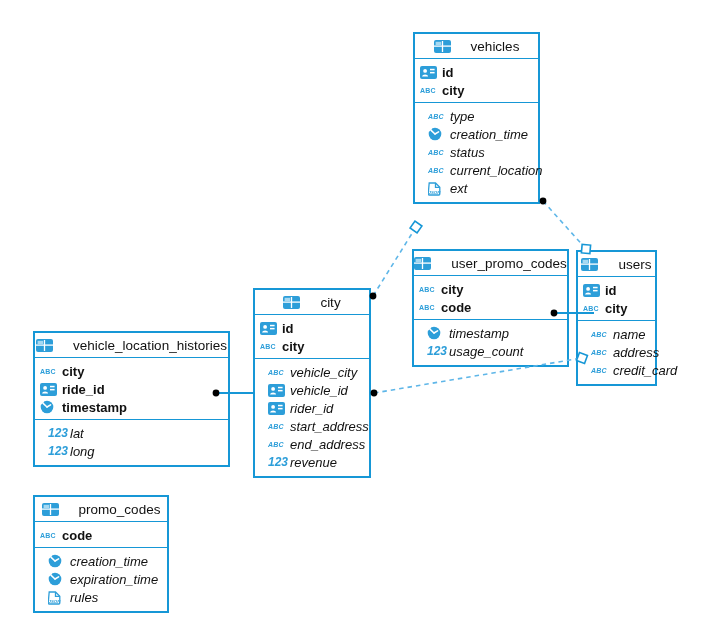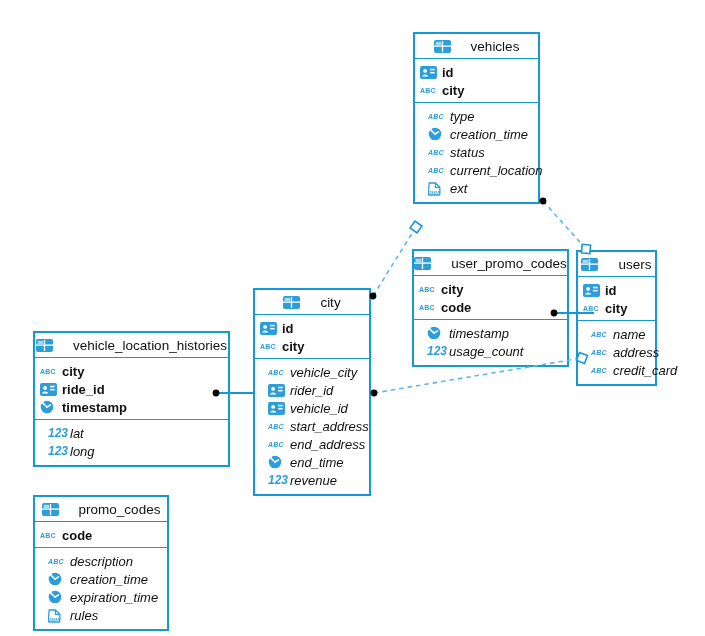--- a/index.html
+++ b/index.html
@@ -270,170 +270,153 @@
         <div class="row">
           <span class="f-icon">
             <svg width="17" height="13" viewBox="0 0 17 13">
     <rect width="17" height="13" rx="2" fill="#2d9ed9"></rect>
     <circle cx="5.1" cy="4.9" r="1.9" fill="#fff"></circle>
     <path d="M2.1 10.6 C2.1 7.8 8.1 7.8 8.1 10.6 Z" fill="#fff"></path>
     <rect x="10" y="2.8" width="4.6" height="1.5" fill="#fff"></rect>
     <rect x="10" y="5.9" width="4.6" height="1.5" fill="#fff"></rect>
   </svg>
           </span>
+          <span class="f-name">vehicle_id</span>
+        </div>
+        <div class="row">
+          <span class="f-icon">
+            <svg width="17" height="13" viewBox="0 0 17 13">
+    <rect width="17" height="13" rx="2" fill="#2d9ed9"></rect>
+    <circle cx="5.1" cy="4.9" r="1.9" fill="#fff"></circle>
+    <path d="M2.1 10.6 C2.1 7.8 8.1 7.8 8.1 10.6 Z" fill="#fff"></path>
+    <rect x="10" y="2.8" width="4.6" height="1.5" fill="#fff"></rect>
+    <rect x="10" y="5.9" width="4.6" height="1.5" fill="#fff"></rect>
+  </svg>
+          </span>
           <span class="f-name">rider_id</span>
         </div>
         <div class="row">
           <span class="f-icon">
-            <svg width="17" height="13" viewBox="0 0 17 13">
-    <rect width="17" height="13" rx="2" fill="#2d9ed9"></rect>
-    <circle cx="5.1" cy="4.9" r="1.9" fill="#fff"></circle>
-    <path d="M2.1 10.6 C2.1 7.8 8.1 7.8 8.1 10.6 Z" fill="#fff"></path>
-    <rect x="10" y="2.8" width="4.6" height="1.5" fill="#fff"></rect>
-    <rect x="10" y="5.9" width="4.6" height="1.5" fill="#fff"></rect>
-  </svg>
-          </span>
-          <span class="f-name">vehicle_id</span>
-        </div>
-        <div class="row">
-          <span class="f-icon">
             <span class="abc">ABC</span>
           </span>
           <span class="f-name">start_address</span>
         </div>
         <div class="row">
           <span class="f-icon">
             <span class="abc">ABC</span>
           </span>
           <span class="f-name">end_address</span>
+        </div>
+        <div class="row">
+          <span class="f-icon">
+            <span class="num">123</span>
+          </span>
+          <span class="f-name">revenue</span>
+        </div>
+      </div>
+  </div>
+    <div class="table" style="left: 33px; top: 331px; width: 197px;">
+    <div class="t-header">
+      <span class="t-icon">
+          <svg width="17" height="13" viewBox="0 0 17 13">
+    <rect width="17" height="13" rx="2" fill="#2d9ed9"></rect>
+    <rect x="1.6" y="1.8" width="5.6" height="3.2" fill="#a6d9f2"></rect>
+    <line x1="0" y1="6.1" x2="17" y2="6.1" stroke="#fff" stroke-width="1.3"></line>
+    <line x1="8.5" y1="1" x2="8.5" y2="12" stroke="#fff" stroke-width="1.3"></line>
+  </svg>
+        </span>
+      <span class="t-name">vehicle_location_histories</span>
+    </div>
+    <div class="t-pk">
+        <div class="row">
+          <span class="f-icon">
+            <span class="abc">ABC</span>
+          </span>
+          <span class="f-name">city</span>
+        </div>
+        <div class="row">
+          <span class="f-icon">
+            <svg width="17" height="13" viewBox="0 0 17 13">
+    <rect width="17" height="13" rx="2" fill="#2d9ed9"></rect>
+    <circle cx="5.1" cy="4.9" r="1.9" fill="#fff"></circle>
+    <path d="M2.1 10.6 C2.1 7.8 8.1 7.8 8.1 10.6 Z" fill="#fff"></path>
+    <rect x="10" y="2.8" width="4.6" height="1.5" fill="#fff"></rect>
+    <rect x="10" y="5.9" width="4.6" height="1.5" fill="#fff"></rect>
+  </svg>
+          </span>
+          <span class="f-name">ride_id</span>
         </div>
         <div class="row">
           <span class="f-icon">
             <svg width="14" height="14" viewBox="0 0 14 14">
     <circle cx="7" cy="7" r="6.3" fill="#2d9ed9"></circle>
     <path d="M7 7 L3.4 3.6" stroke="#fff" stroke-width="1.5" stroke-linecap="round"></path>
     <path d="M7 7 L10.6 4.9" stroke="#fff" stroke-width="1.5" stroke-linecap="round"></path>
     <path d="M1.6 3.4 L3.3 1.7" stroke="#fff" stroke-width="1.6" stroke-linecap="round"></path>
   </svg>
           </span>
-          <span class="f-name">end_time</span>
-        </div>
+          <span class="f-name">timestamp</span>
+        </div>
+      </div>
+    <div class="t-fields">
         <div class="row">
           <span class="f-icon">
             <span class="num">123</span>
           </span>
-          <span class="f-name">revenue</span>
-        </div>
-      </div>
-  </div>
-    <div class="table" style="left: 33px; top: 331px; width: 197px;">
-    <div class="t-header">
-      <span class="t-icon">
-          <svg width="17" height="13" viewBox="0 0 17 13">
-    <rect width="17" height="13" rx="2" fill="#2d9ed9"></rect>
-    <rect x="1.6" y="1.8" width="5.6" height="3.2" fill="#a6d9f2"></rect>
-    <line x1="0" y1="6.1" x2="17" y2="6.1" stroke="#fff" stroke-width="1.3"></line>
-    <line x1="8.5" y1="1" x2="8.5" y2="12" stroke="#fff" stroke-width="1.3"></line>
-  </svg>
-        </span>
-      <span class="t-name">vehicle_location_histories</span>
-    </div>
-    <div class="t-pk">
-        <div class="row">
-          <span class="f-icon">
-            <span class="abc">ABC</span>
-          </span>
-          <span class="f-name">city</span>
-        </div>
-        <div class="row">
-          <span class="f-icon">
-            <svg width="17" height="13" viewBox="0 0 17 13">
-    <rect width="17" height="13" rx="2" fill="#2d9ed9"></rect>
-    <circle cx="5.1" cy="4.9" r="1.9" fill="#fff"></circle>
-    <path d="M2.1 10.6 C2.1 7.8 8.1 7.8 8.1 10.6 Z" fill="#fff"></path>
-    <rect x="10" y="2.8" width="4.6" height="1.5" fill="#fff"></rect>
-    <rect x="10" y="5.9" width="4.6" height="1.5" fill="#fff"></rect>
-  </svg>
-          </span>
-          <span class="f-name">ride_id</span>
-        </div>
+          <span class="f-name">lat</span>
+        </div>
+        <div class="row">
+          <span class="f-icon">
+            <span class="num">123</span>
+          </span>
+          <span class="f-name">long</span>
+        </div>
+      </div>
+  </div>
+    <div class="table" style="left: 33px; top: 495px; width: 136px;">
+    <div class="t-header">
+      <span class="t-icon">
+          <svg width="17" height="13" viewBox="0 0 17 13">
+    <rect width="17" height="13" rx="2" fill="#2d9ed9"></rect>
+    <rect x="1.6" y="1.8" width="5.6" height="3.2" fill="#a6d9f2"></rect>
+    <line x1="0" y1="6.1" x2="17" y2="6.1" stroke="#fff" stroke-width="1.3"></line>
+    <line x1="8.5" y1="1" x2="8.5" y2="12" stroke="#fff" stroke-width="1.3"></line>
+  </svg>
+        </span>
+      <span class="t-name">promo_codes</span>
+    </div>
+    <div class="t-pk">
+        <div class="row">
+          <span class="f-icon">
+            <span class="abc">ABC</span>
+          </span>
+          <span class="f-name">code</span>
+        </div>
+      </div>
+    <div class="t-fields">
         <div class="row">
           <span class="f-icon">
             <svg width="14" height="14" viewBox="0 0 14 14">
     <circle cx="7" cy="7" r="6.3" fill="#2d9ed9"></circle>
     <path d="M7 7 L3.4 3.6" stroke="#fff" stroke-width="1.5" stroke-linecap="round"></path>
     <path d="M7 7 L10.6 4.9" stroke="#fff" stroke-width="1.5" stroke-linecap="round"></path>
     <path d="M1.6 3.4 L3.3 1.7" stroke="#fff" stroke-width="1.6" stroke-linecap="round"></path>
   </svg>
           </span>
-          <span class="f-name">timestamp</span>
-        </div>
-      </div>
-    <div class="t-fields">
-        <div class="row">
-          <span class="f-icon">
-            <span class="num">123</span>
-          </span>
-          <span class="f-name">lat</span>
-        </div>
-        <div class="row">
-          <span class="f-icon">
-            <span class="num">123</span>
-          </span>
-          <span class="f-name">long</span>
-        </div>
-      </div>
-  </div>
-    <div class="table" style="left: 33px; top: 495px; width: 136px;">
-    <div class="t-header">
-      <span class="t-icon">
-          <svg width="17" height="13" viewBox="0 0 17 13">
-    <rect width="17" height="13" rx="2" fill="#2d9ed9"></rect>
-    <rect x="1.6" y="1.8" width="5.6" height="3.2" fill="#a6d9f2"></rect>
-    <line x1="0" y1="6.1" x2="17" y2="6.1" stroke="#fff" stroke-width="1.3"></line>
-    <line x1="8.5" y1="1" x2="8.5" y2="12" stroke="#fff" stroke-width="1.3"></line>
-  </svg>
-        </span>
-      <span class="t-name">promo_codes</span>
-    </div>
-    <div class="t-pk">
-        <div class="row">
-          <span class="f-icon">
-            <span class="abc">ABC</span>
-          </span>
-          <span class="f-name">code</span>
-        </div>
-      </div>
-    <div class="t-fields">
-        <div class="row">
-          <span class="f-icon">
-            <span class="abc">ABC</span>
-          </span>
-          <span class="f-name">description</span>
+          <span class="f-name">creation_time</span>
         </div>
         <div class="row">
           <span class="f-icon">
             <svg width="14" height="14" viewBox="0 0 14 14">
     <circle cx="7" cy="7" r="6.3" fill="#2d9ed9"></circle>
     <path d="M7 7 L3.4 3.6" stroke="#fff" stroke-width="1.5" stroke-linecap="round"></path>
     <path d="M7 7 L10.6 4.9" stroke="#fff" stroke-width="1.5" stroke-linecap="round"></path>
     <path d="M1.6 3.4 L3.3 1.7" stroke="#fff" stroke-width="1.6" stroke-linecap="round"></path>
   </svg>
           </span>
-          <span class="f-name">creation_time</span>
-        </div>
-        <div class="row">
-          <span class="f-icon">
-            <svg width="14" height="14" viewBox="0 0 14 14">
-    <circle cx="7" cy="7" r="6.3" fill="#2d9ed9"></circle>
-    <path d="M7 7 L3.4 3.6" stroke="#fff" stroke-width="1.5" stroke-linecap="round"></path>
-    <path d="M7 7 L10.6 4.9" stroke="#fff" stroke-width="1.5" stroke-linecap="round"></path>
-    <path d="M1.6 3.4 L3.3 1.7" stroke="#fff" stroke-width="1.6" stroke-linecap="round"></path>
-  </svg>
-          </span>
           <span class="f-name">expiration_time</span>
         </div>
         <div class="row">
           <span class="f-icon">
             <svg width="13" height="15" viewBox="0 0 13 15">
     <path d="M1.2 2 h6.3 l4.3 4.3 v6.7 a1 1 0 0 1 -1 1 h-9.6 a1 1 0 0 1 -1 -1 z" fill="#fff" stroke="#2d9ed9" stroke-width="1.3"></path>
     <path d="M7.5 2 v4.3 h4.3" fill="none" stroke="#2d9ed9" stroke-width="1.3"></path>
     <text x="6.4" y="12.6" font-size="4.3" font-weight="700" fill="#2d9ed9" text-anchor="middle" font-family="Liberation Sans, sans-serif">JSON</text>
   </svg>
           </span>

